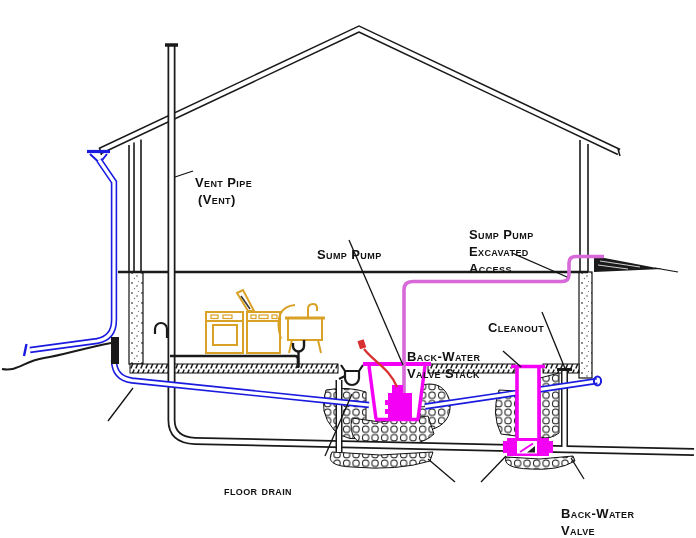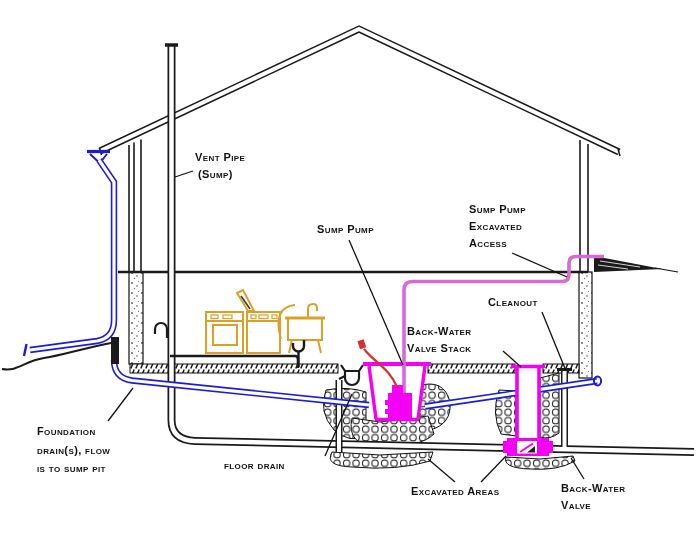--- a/index.html
+++ b/index.html
@@ -3,22 +3,22 @@
 <meta charset="utf-8">
 <style>
   html,body{margin:0;padding:0;background:#fff;}
   .stage{
     position:relative;width:696px;height:538px;background:var(--background,#fff);
     font-family:"Liberation Sans", sans-serif;overflow:hidden;
   }
   .stage svg{position:absolute;left:0;top:0;}
   .lbl{
     position:absolute;color:var(--text,#111);
-    font-size:11px;font-weight:600;font-variant:small-caps;
-    letter-spacing:0.4px;line-height:17px;white-space:nowrap;
+    font-size:13px;font-weight:600;font-variant:small-caps;
+    letter-spacing:0.4px;line-height:17px;white-space:nowrap;margin-top:25px;
   }
   .lbl.lh19{line-height:18.5px;}
   .indent{margin-left:3px;}
   
   .s-blk{stroke:var(--structure,#1a1a1a);fill:none;}
   .s-wht{stroke:#ffffff;fill:none;}
   .s-blu{stroke:var(--drain-blue,#1b1be0);fill:none;}
   .s-mag{stroke:var(--sump-magenta,#f400f4);fill:none;}
   .s-pnk{stroke:var(--discharge-pink,#d869d8);fill:none;}
   .s-red{stroke:var(--cord-red,#d83030);fill:none;}
@@ -204,21 +204,21 @@
     <line x1="108" y1="421" x2="133" y2="388"></line>
     <line x1="325" y1="456" x2="352" y2="394"></line>
     <line x1="455" y1="482" x2="428" y2="459"></line>
     <line x1="481" y1="482" x2="506" y2="456"></line>
     <line x1="584" y1="479" x2="571" y2="458"></line>
   </g>
 </svg>
 
 <div class="lbl" style="left:195px;top:149px;">
   <div>Vent Pipe</div>
-  <div class="indent">(Sump)</div>
+  <div class="indent">(Vent)</div>
 </div>
 
 <div class="lbl" style="left:317px;top:221px;">
   <div>Sump Pump</div>
 </div>
 
 <div class="lbl" style="left:469px;top:201px;">
   <div>Sump Pump</div>
   <div>Excavated</div>
   <div>Access</div>
@@ -226,32 +226,24 @@
 
 <div class="lbl" style="left:488px;top:294px;">
   <div>Cleanout</div>
 </div>
 
 <div class="lbl" style="left:407px;top:323px;">
   <div>Back-Water</div>
   <div>Valve Stack</div>
 </div>
 
-<div class="lbl lh19" style="left:37px;top:422px;">
-  <div>Foundation</div>
-  <div>drain(s), flow</div>
-  <div>is to sump pit</div>
-</div>
 
 <div class="lbl" style="left:224px;top:457px;">
   <div>floor drain</div>
 </div>
 
-<div class="lbl" style="left:411px;top:483px;">
-  <div>Excavated Areas</div>
-</div>
 
 <div class="lbl" style="left:561px;top:480px;">
   <div>Back-Water</div>
   <div>Valve</div>
 </div>
 
 </div>
 
 </body></html>

